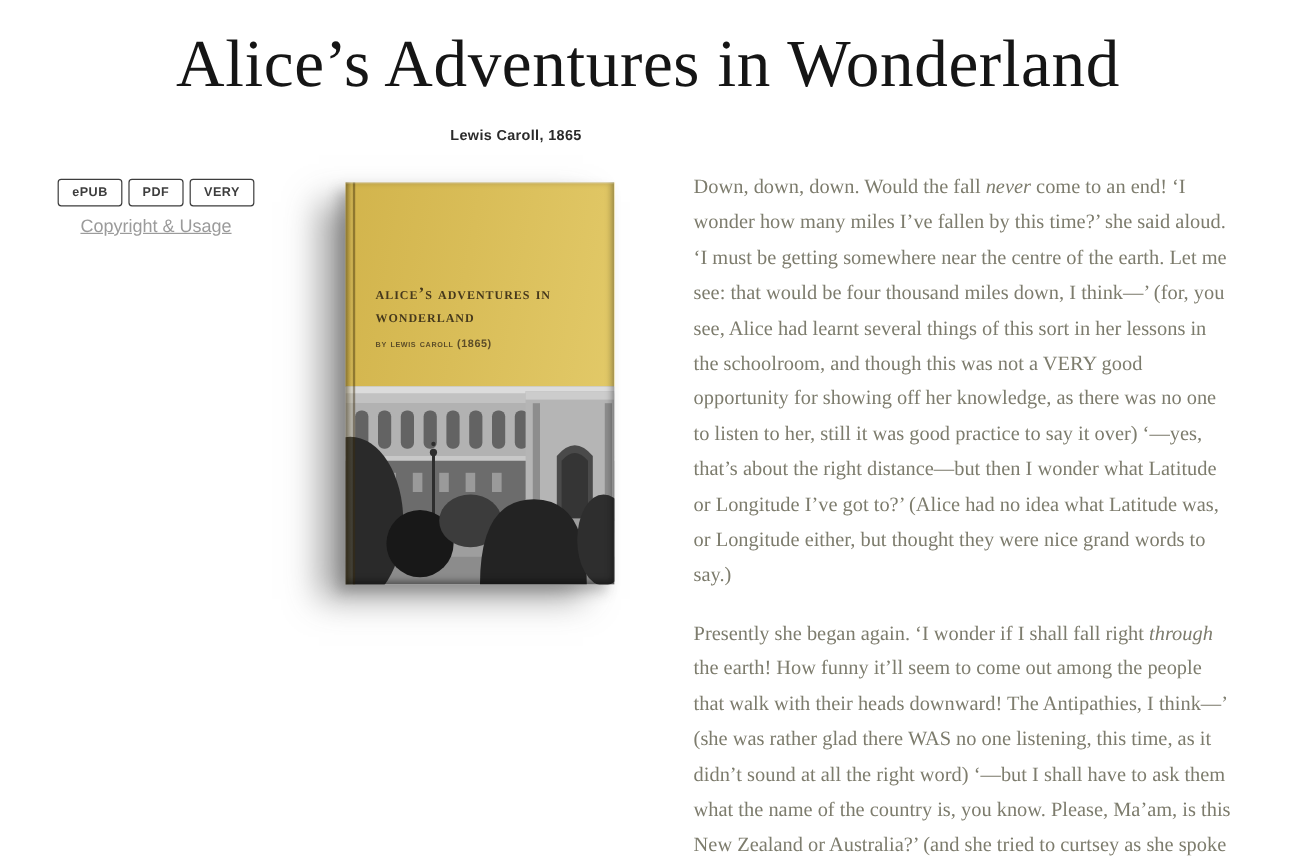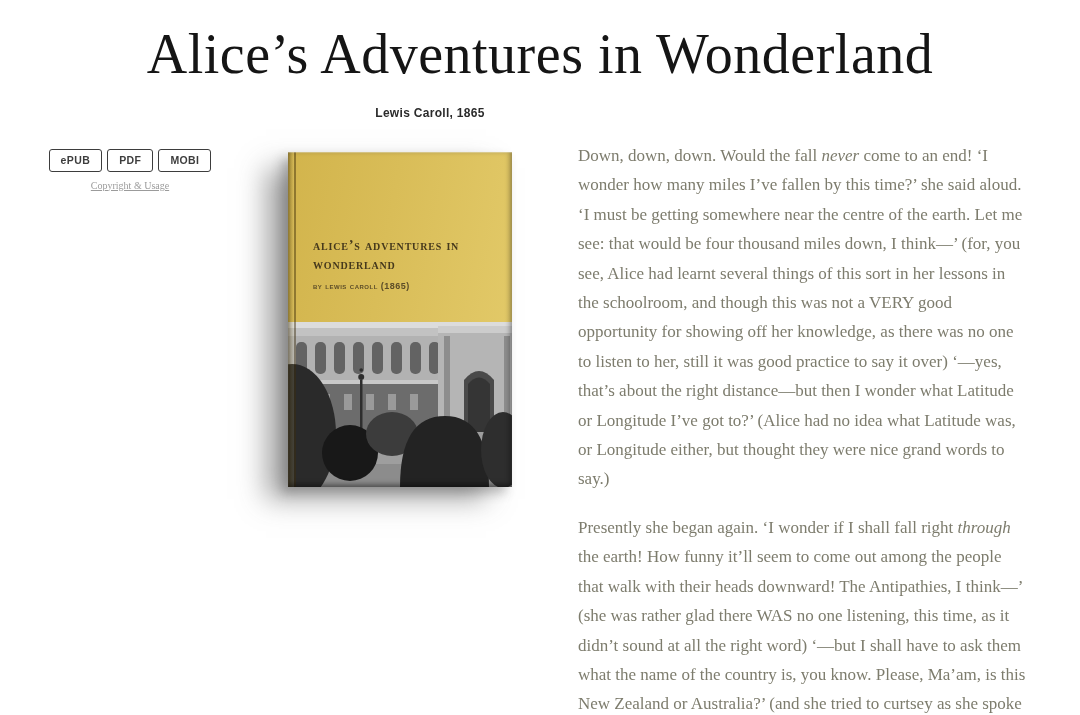--- a/index.html
+++ b/index.html
@@ -50,22 +50,22 @@
     font-weight: 700;
     font-size: 10.5px;
     letter-spacing: 0.4px;
     color: #3d3d3d;
     cursor: pointer;
     line-height: 1;
   }
   .copyright-link {
     display: inline-block;
     margin-top: 8px;
-    font-family: Liberation Serif, serif;
-    font-size: 10px;
+    font-family: Liberation Sans, sans-serif;
+    font-size: 15px;
     color: #9b9b9b;
     text-decoration: underline;
     cursor: pointer;
   }
 
   
   .book {
     position: absolute; left: 288px; top: 152px;
     width: 224px; height: 335px;
     box-shadow: -24px 14px 26px -2px rgba(75,75,75,0.5),
@@ -137,21 +137,21 @@
 </head>
 <body>
 
 <h1 class="page-title">Alice’s Adventures in Wonderland</h1>
 <div class="page-subtitle">Lewis Caroll, 1865</div>
 
 <div class="downloads">
   <div class="btn-row">
     <button class="dl-btn">ePUB</button>
     <button class="dl-btn">PDF</button>
-    <button class="dl-btn">MOBI</button>
+    <button class="dl-btn">VERY</button>
   </div>
   <a class="copyright-link">Copyright &amp; Usage</a>
 </div>
 
 <div class="book">
   <div class="cover-top">
     <div class="cover-title">Alice’s Adventures in Wonderland</div>
     <div class="cover-byline">By Lewis Caroll (1865)</div>
   </div>
   <div class="cover-photo">

